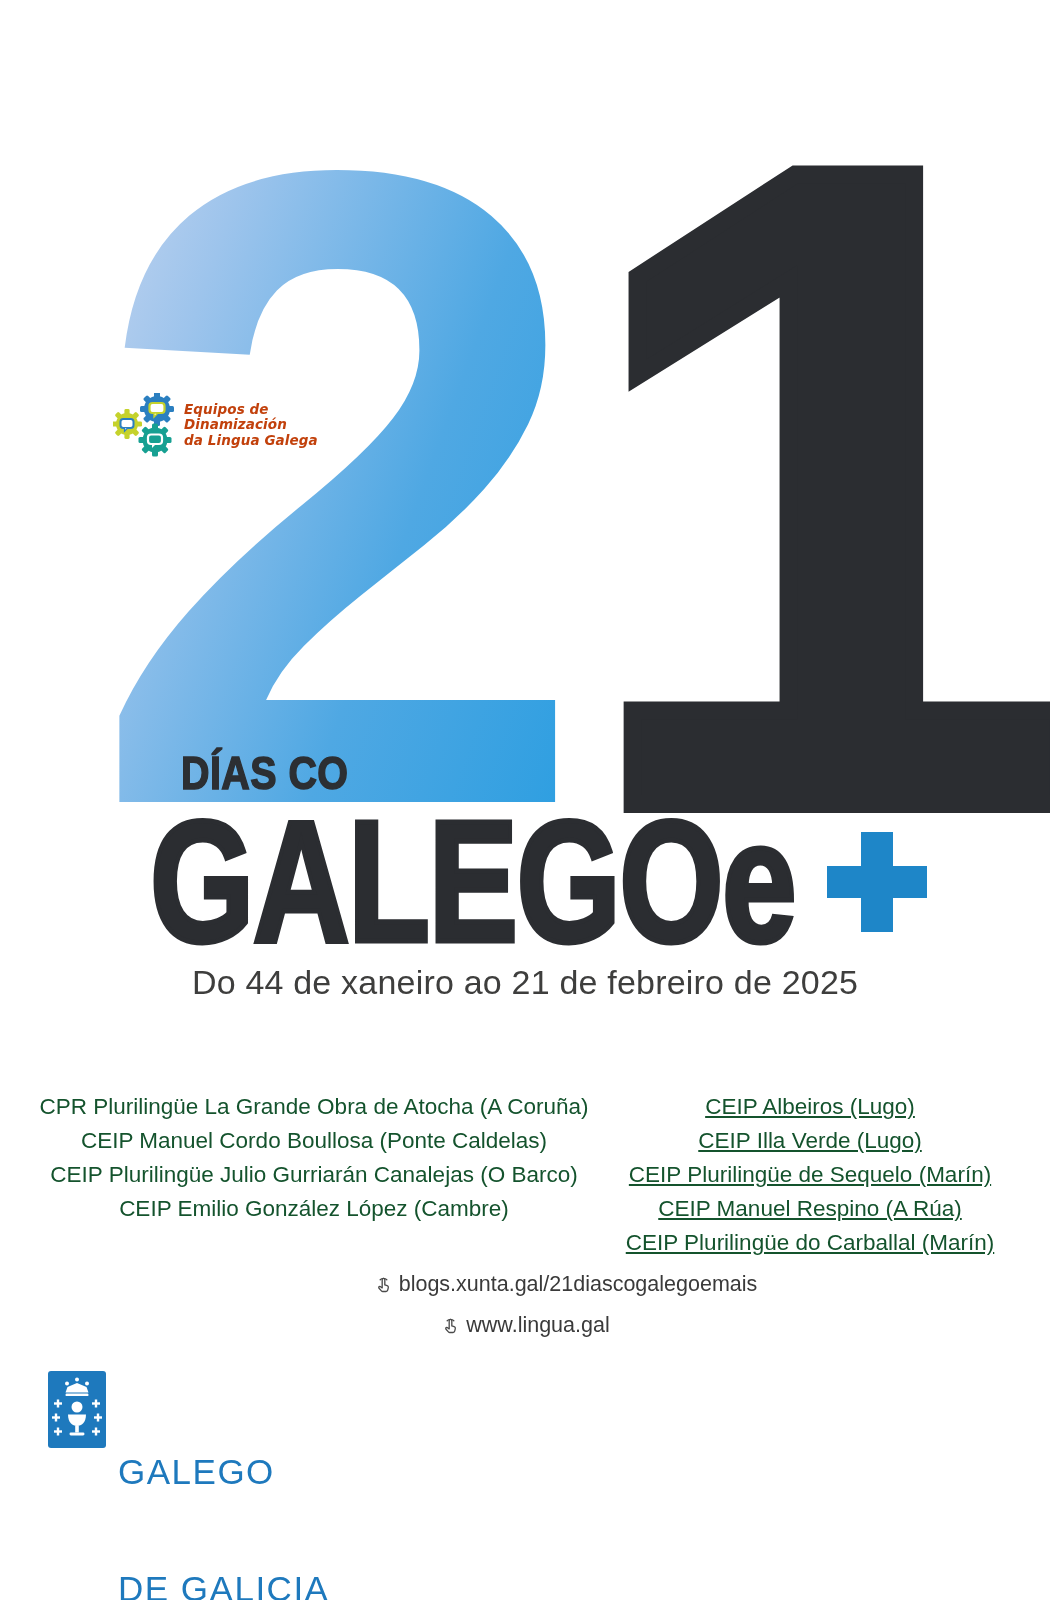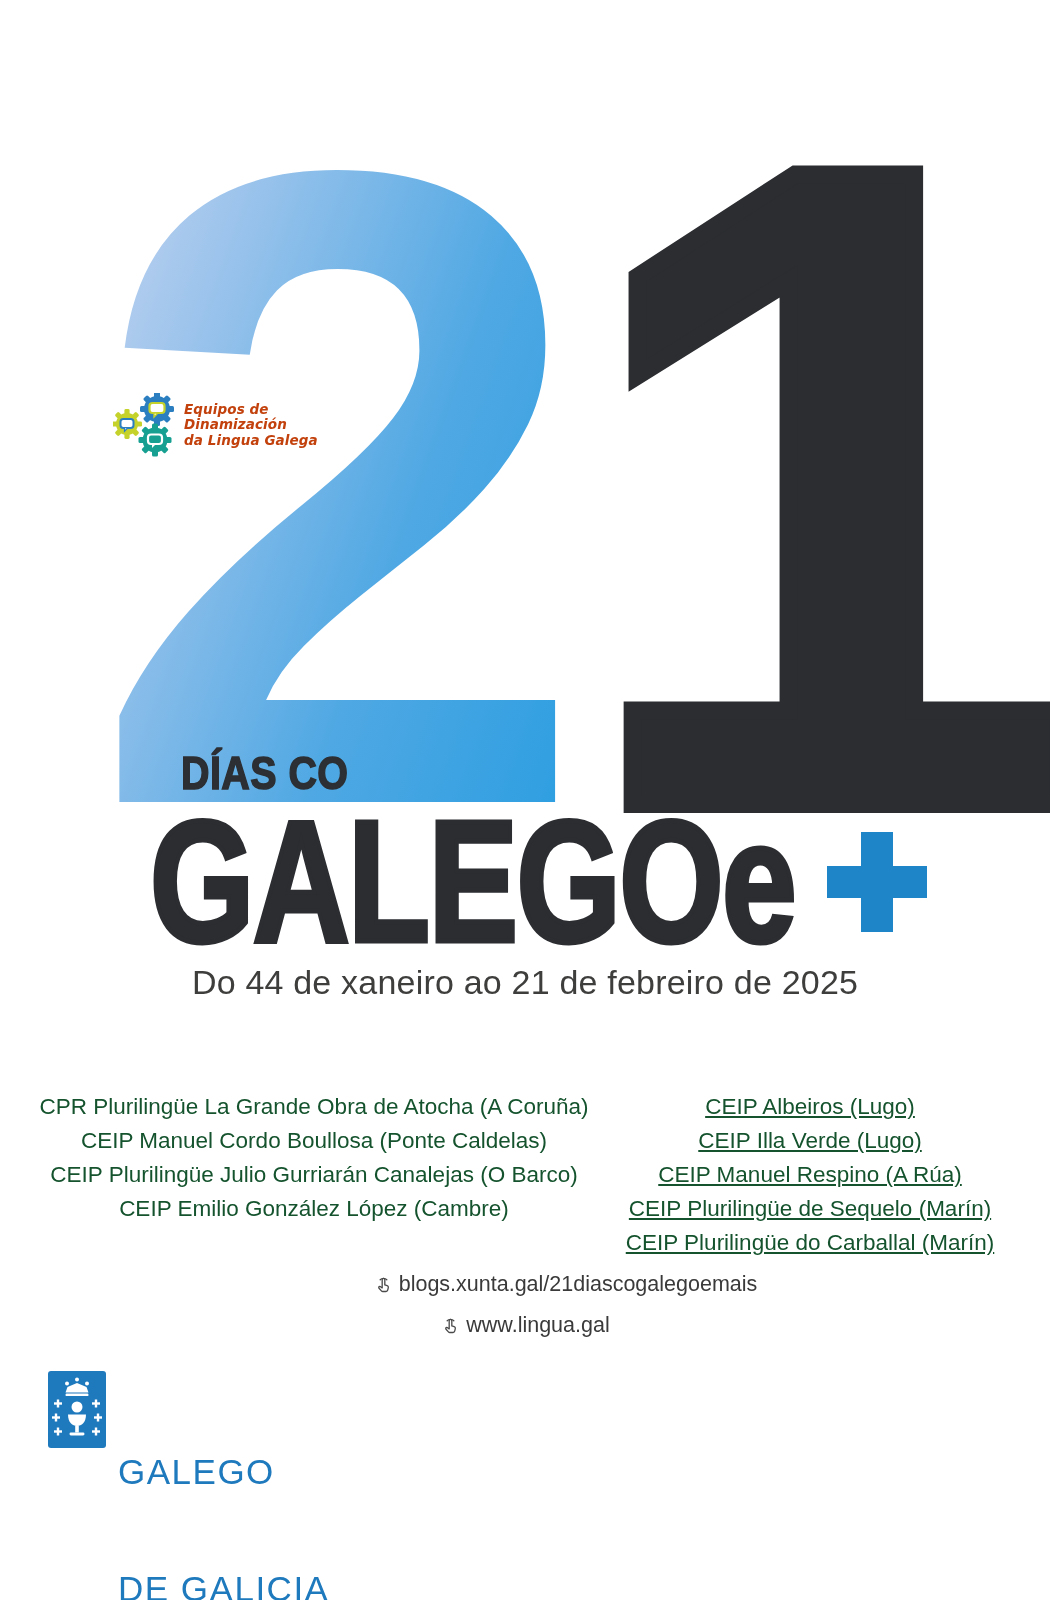--- a/index.html
+++ b/index.html
@@ -150,22 +150,22 @@
   <div class="schools schools-left">
     <div class="row">CPR Plurilingüe La Grande Obra de Atocha (A Coruña)</div>
     <div class="row">CEIP Manuel Cordo Boullosa (Ponte Caldelas)</div>
     <div class="row">CEIP Plurilingüe Julio Gurriarán Canalejas (O Barco)</div>
     <div class="row">CEIP Emilio González López (Cambre)</div>
   </div>
 
   <div class="schools schools-right">
     <div class="row">CEIP Albeiros (Lugo)</div>
     <div class="row">CEIP Illa Verde (Lugo)</div>
+    <div class="row">CEIP Plurilingüe de Sequelo (Marín)</div>
     <div class="row">CEIP Manuel Respino (A Rúa)</div>
-    <div class="row">CEIP Plurilingüe de Sequelo (Marín)</div>
     <div class="row">CEIP Plurilingüe do Carballal (Marín)</div>
   </div>
 
   <div class="link-line link-1">
     <svg width="21" height="21" viewBox="0 0 24 24" fill="none" stroke="#4a4a4a" stroke-width="1.5" stroke-linecap="round" stroke-linejoin="round">
       <path d="M8.2 6.6 a5.2 5.2 0 0 1 7.6 0"></path>
       <path d="M12 5 c.9 0 1.5 .6 1.5 1.5 v6 l2.7 .8 c1 .3 1.5 1.2 1.3 2.2 l-.7 3 c-.2 .9 -1 1.5 -1.9 1.5 h-3.7 c-.6 0 -1.2 -.25 -1.6 -.7 l-2.7 -3 c-.5 -.55 -.4 -1.4 .2 -1.85 .5 -.35 1.15 -.3 1.6 .1 l1.8 1.35 v-9.4 c0 -.9 .6 -1.5 1.5 -1.5 z"></path>
     </svg>
     <span>blogs.xunta.gal/21diascogalegoemais</span>
   </div>

